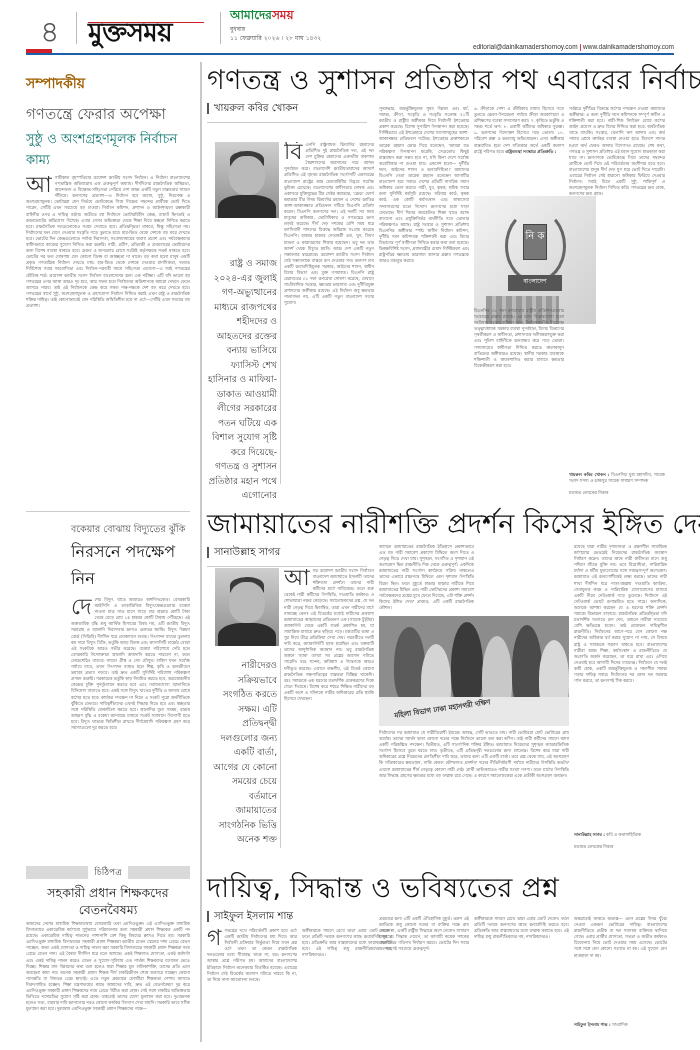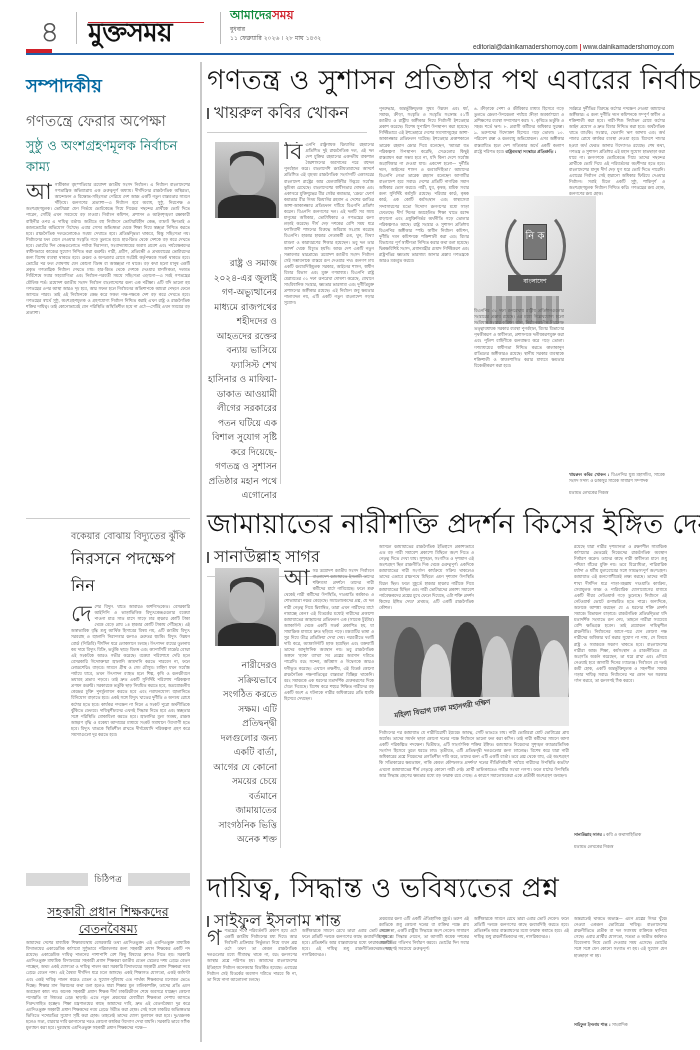--- a/index.html
+++ b/index.html
@@ -17,43 +17,43 @@
   .brand .b1 { color: #0e8a3a; }
   .brand .b2 { color: #d0202a; }
   .dayname { position: absolute; left: 230px; top: 24px; font-size: 6px; color: #555; }
   .dateline { position: absolute; left: 230px; top: 33px; font-size: 6px; color: #555; }
   .contact { position: absolute; right: 26px; top: 43px; font-size: 6.5px; color: #333; font-family: "Liberation Sans", sans-serif; }
   .contact .pipe { color: #d0202a; font-weight: bold; }
   .mast-rule { position: absolute; left: 26px; top: 53px; width: 648px; height: 1.5px; background: #1f5fa8; }
 
   
   .leftcol { position: absolute; left: 26px; top: 62px; width: 164px; }
-  .editorial-kicker { font-size: 18px; font-weight: bold; color: #0369a1; margin-top: 10px; }
+  .editorial-kicker { font-size: 14px; font-weight: bold; color: #a16207; margin-top: 10px; }
   .ed-sub { font-size: 15px; color: #555; margin-top: 6px; }
   .ed-head { font-size: 13px; color: #0f766e; margin-top: 2px; }
   .bodytext { font-size: 4.2px; line-height: 6.1px; color: #555; text-align: justify; }
   .dropcap { float: left; font-size: 22px; line-height: 20px; margin-right: 3px; color: #333; }
   .rule-h { height: 1px; background: #ccc; }
 
   .box2-sub { font-size: 9.5px; color: #555; }
   .box2-head { font-size: 16px; color: #111; margin-top: 2px; }
 
   .letters-bar { display: flex; align-items: center; margin-top: 6px; }
   .letters-bar .g { flex: 1; height: 13px; background: #d9d9d9; }
   .letters-bar .t { padding: 0 6px; font-size: 9px; color: #333; }
-  .letter-head { font-size: 12.5px; text-align: center; color: #222; line-height: 17px; margin-top: 16px; text-decoration: underline; }
+  .letter-head { font-size: 12.5px; text-align: center; color: #222; line-height: 17px; margin-top: 4px; }
   .sign { text-align: right; font-size: 4.4px; line-height: 6.4px; color: #444; margin-top: 6px; }
   .sign b { font-weight: bold; }
 
   .col-div { position: absolute; left: 200px; top: 62px; width: 2px; height: 980px; background: #c9c9c9; }
 
   
   .article { position: absolute; left: 207px; width: 470px; }
   .a-headline { font-size: 27px; color: #111; line-height: 32px; letter-spacing: 0.2px; white-space: nowrap; }
-  .byline { display: flex; align-items: center; font-size: 16px; color: #222; margin-top: 4px; }
+  .byline { display: flex; align-items: center; font-size: 10px; color: #222; margin-top: 4px; }
   .byline .bar { width: 2px; height: 11px; background: #555; margin-right: 5px; }
   .byline-rule { width: 160px; height: 1px; background: #ccc; margin-top: 5px; }
 
   .photo { position: absolute; background: linear-gradient(180deg,#cfcfcf,#8a8a8a); overflow: hidden; }
   .photo .face { position: absolute; left: 22%; top: 18%; width: 56%; height: 52%; border-radius: 45%; background: #b9b9b9; }
   .photo .hair { position: absolute; left: 24%; top: 12%; width: 52%; height: 22%; border-radius: 50% 50% 20% 20%; background: #3a3a3a; }
   .photo .suit { position: absolute; left: 5%; top: 70%; width: 90%; height: 40%; border-radius: 40% 40% 0 0; background: #2c2c2c; }
   .pullquote { position: absolute; text-align: right; font-size: 9px; line-height: 14.5px; color: #444; }
   .pq-rule { position: absolute; width: 1px; background: #ccc; }
 

